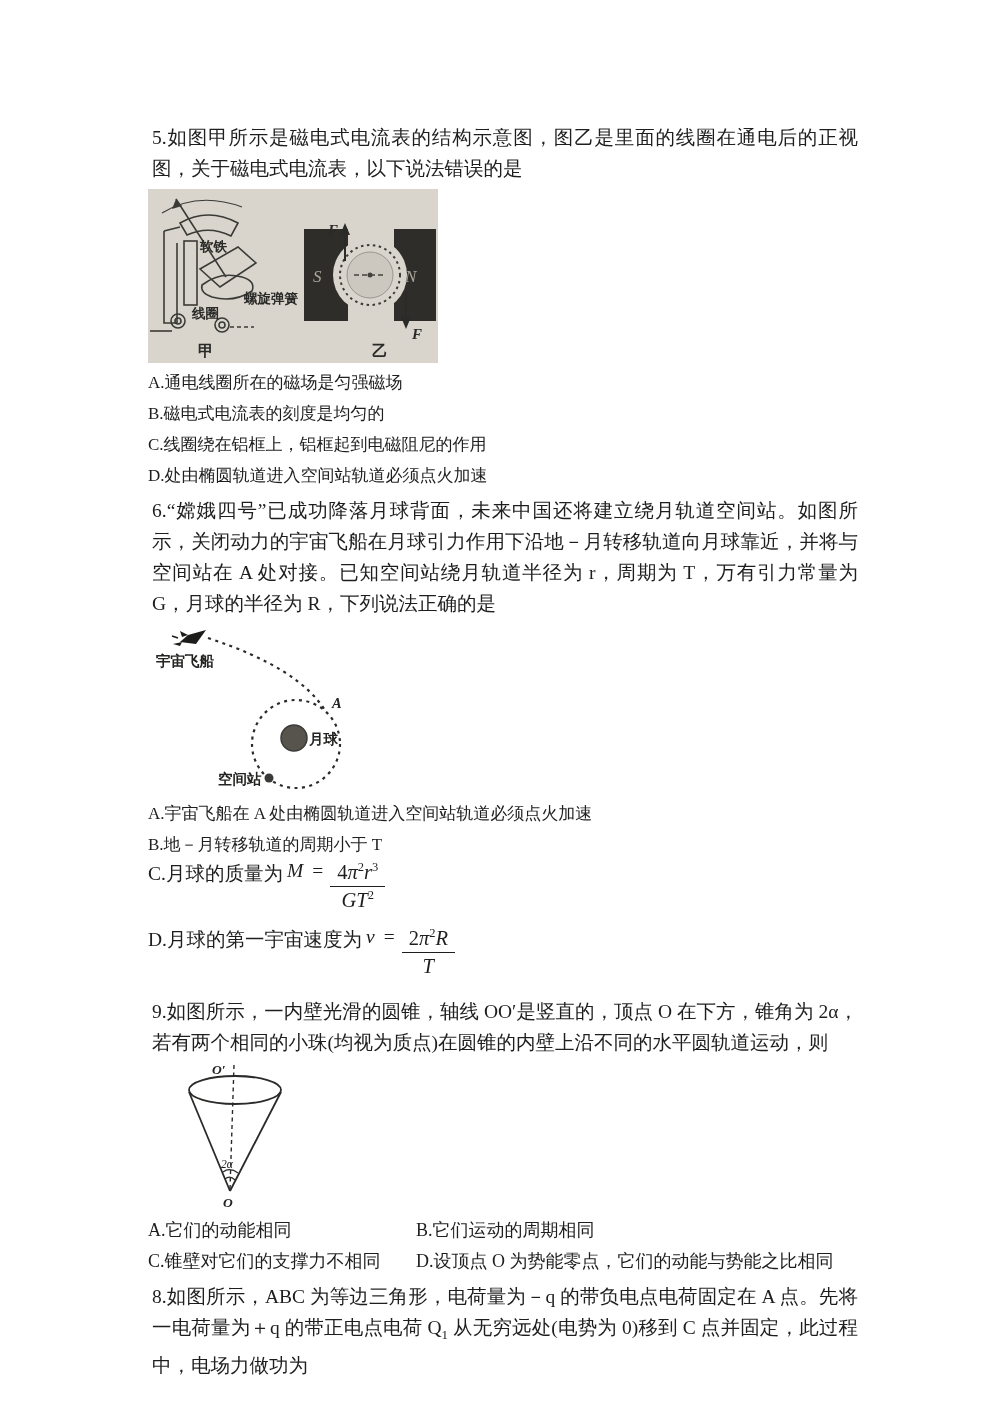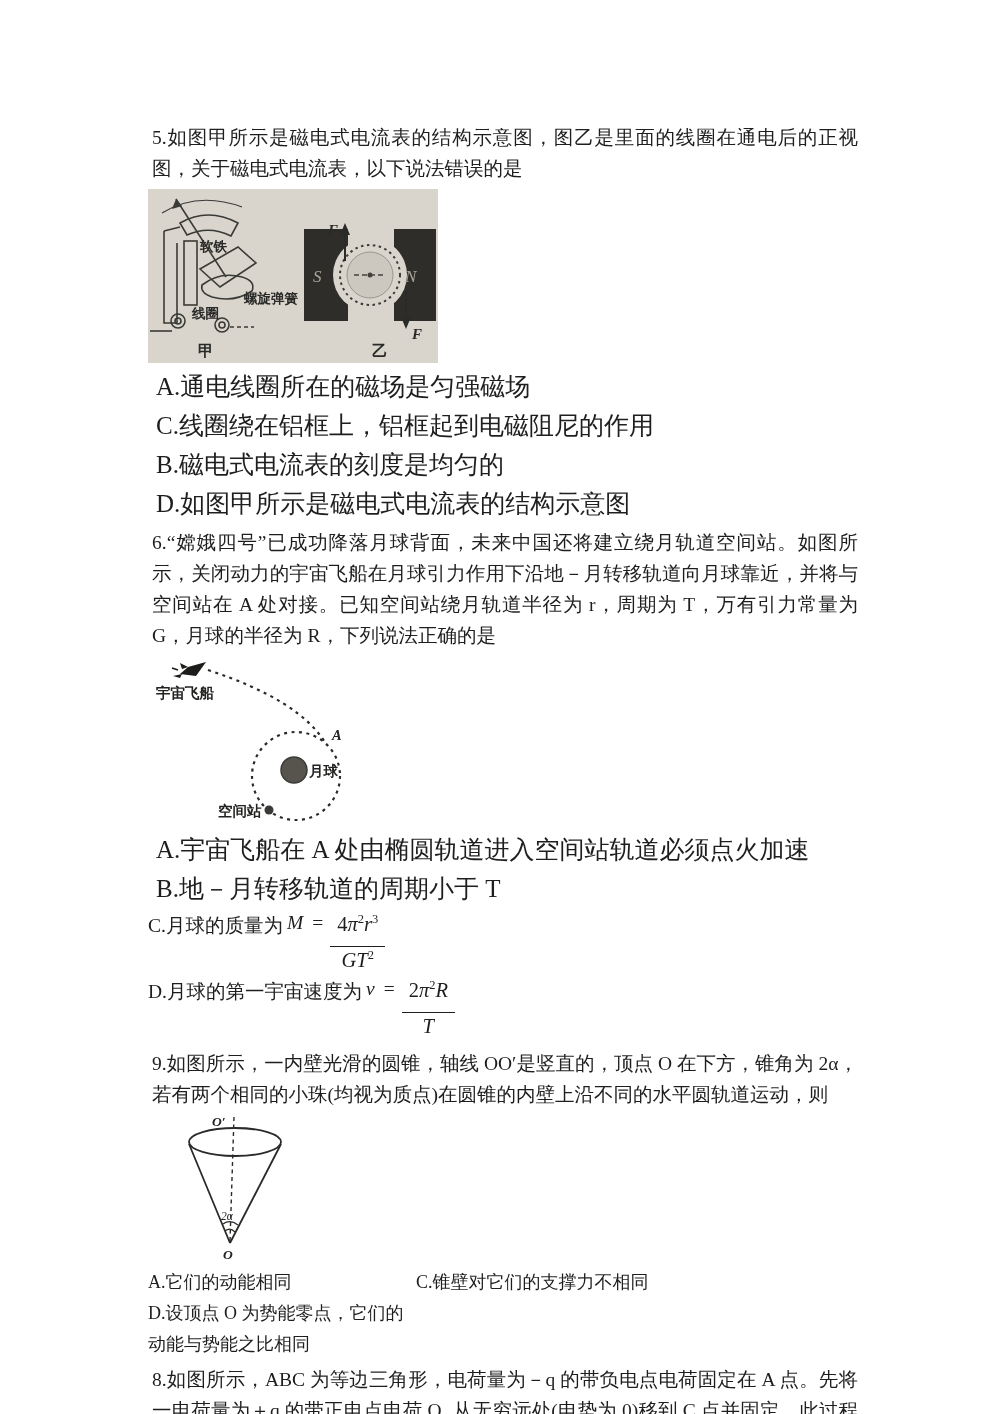--- a/index.html
+++ b/index.html
@@ -18,23 +18,23 @@
     top:118px;
     width:714px;
   }
   .stem{
     font-size:19.5px;
     line-height:31px;
     text-align:justify;
     margin:4px;
   }
   .opt-line{
-    font-size:25px;
+    font-size:17px;
     line-height:31px;
-    margin:8px;
+    margin:0;
   }
   .fig{margin:5px 0 4px 0;}
   .fig svg{display:block;}
   .fig text{font-family:"Liberation Serif","DejaVu Serif",serif;}
   .opts-grid{
     display:grid;
     grid-template-columns:268px 1fr;
     font-size:18px;
     line-height:31px;
   }
@@ -48,21 +48,21 @@
   .eq{margin:0 7px 0 9px;}
   .frac{
     display:inline-flex;
     flex-direction:column;
     align-items:center;
     font-size:20.5px;
     line-height:1.2;
   }
   .frac .num{
     border-bottom:1.6px solid #1e1e1e;
-    padding:0 7px 9px 7px;
+    padding:0 7px 1px 7px;
   }
   .frac .den{padding-top:1px;}
   sup{font-size:12.5px;}
   sub{font-size:13px;}
   .sp-after{margin-right:4px;}
 </style>
 </head>
 <body>
 
 <div class="page">
@@ -112,23 +112,23 @@
           <text x="180" y="46" font-size="15" font-weight="700" font-style="italic" fill="#2a2a28">F</text>
           <line x1="258" y1="102" x2="258" y2="132" stroke="#2a2a28" stroke-width="2"></line>
           <polygon points="258,140 253,128 263,128" fill="#2a2a28"></polygon>
           <text x="264" y="150" font-size="15" font-weight="700" font-style="italic" fill="#2a2a28">F</text>
         </g>
         <text x="224" y="167" font-size="15.5" font-weight="700" fill="#2a2a28">乙</text>
       </svg>
     </div>
 
     <p class="opt-line">A.通电线圈所在的磁场是匀强磁场</p>
+    <p class="opt-line">B.磁电式电流表的刻度是均匀的</p>
     <p class="opt-line">C.线圈绕在铝框上，铝框起到电磁阻尼的作用</p>
-    <p class="opt-line">B.磁电式电流表的刻度是均匀的</p>
-    <p class="opt-line">D.如图甲所示是磁电式电流表的结构示意图</p>
+    <p class="opt-line">D.处由椭圆轨道进入空间站轨道必须点火加速</p>
 
     <p class="stem">6.“嫦娥四号”已成功降落月球背面，未来中国还将建立绕月轨道空间站。如图所示，关闭动力的宇宙飞船在月球引力作用下沿地－月转移轨道向月球靠近，并将与空间站在 A 处对接。已知空间站绕月轨道半径为 r，周期为 T，万有引力常量为 G，月球的半径为 R，下列说法正确的是</p>
 
     <div class="fig">
       <svg width="300" height="170" viewBox="0 0 300 170">
 
         <g transform="translate(18,4)">
           <path d="M40,2 L22,7 L14,14 L30,16 Z" fill="#1c1c1a"></path>
           <path d="M22,7 L14,3 L16,9 Z" fill="#1c1c1a"></path>
           <path d="M16,14 L7,16 L14,18 Z" fill="#1c1c1a"></path>
@@ -185,20 +185,21 @@
           <path d="M71,116 Q76,112 81,117" fill="none" stroke="#2a2a28" stroke-width="1.2"></path>
         </g>
         <text x="58" y="11" font-size="13.5" font-style="italic" font-weight="700" fill="#232321">O′</text>
         <text x="67" y="105" font-size="11.5" font-style="italic" fill="#232321">2α</text>
         <text x="69" y="144" font-size="13.5" font-style="italic" font-weight="700" fill="#232321">O</text>
       </svg>
     </div>
 
     <div class="opts-grid">
       <span>A.它们的动能相同</span>
+      <span>B.它们运动的周期相同</span>
       <span>C.锥壁对它们的支撑力不相同</span>
       <span>D.设顶点 O 为势能零点，它们的动能与势能之比相同</span>
     </div>
 
     <p class="stem"><span>8.如图所示，ABC 为等边三角形，电荷量为－q 的带负电点电荷固定在 A 点。先将一电荷量为＋q 的带正电点电荷 Q</span><sub>1</sub><span> 从无穷远处(电势为 0)移到 C 点并固定，此过程中，电场力做功为</span></p>
 
   </div>
 </div>
 
 </body></html>

